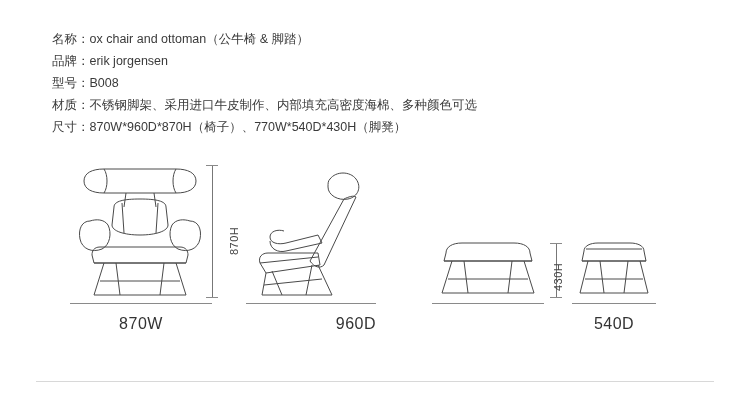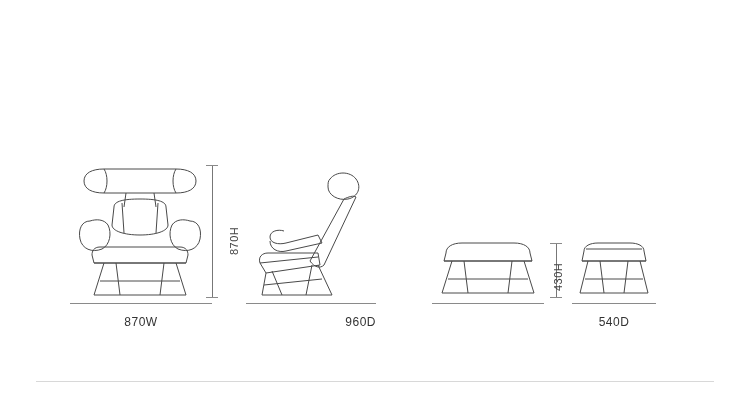--- a/index.html
+++ b/index.html
@@ -57,21 +57,21 @@
     white-space: nowrap;
     letter-spacing: 0.5px;
   }
   .baseline {
     position: absolute;
     border-top: 1px solid #8a8a8a;
     height: 0;
   }
   .caption {
     position: absolute;
-    font-size: 12px;
+    font-size: 16px;
     color: #333;
     text-align: center;
     letter-spacing: 0.5px;
   }
   .footer-rule {
     position: absolute;
     left: 36px;
     top: 381px;
     width: 678px;
     border-top: 1px solid #d8d8d8;
@@ -79,20 +79,27 @@
   .tick-h {
     position: absolute;
     border-top: 1px solid #8a8a8a;
   }
 </style>
 </head>
 <body>
 
 <div class="page">
 
+  <div class="spec-list">
+    <div class="spec-line">名称：ox chair and ottoman（公牛椅 &amp; 脚踏）</div>
+    <div class="spec-line">品牌：erik jorgensen</div>
+    <div class="spec-line">型号：B008</div>
+    <div class="spec-line">材质：不锈钢脚架、采用进口牛皮制作、内部填充高密度海棉、多种颜色可选</div>
+    <div class="spec-line">尺寸：870W*960D*870H（椅子）、770W*540D*430H（脚凳）</div>
+  </div>
 
   <div class="diagram-area">
 
     <div class="fig" style="left:70px; top:8px;">
       <svg width="140" height="140" viewBox="0 0 140 140" fill="none" stroke="#4a4a4a" stroke-width="1">
 
         <path d="M14 18 C14 10, 22 6, 34 6 L106 6 C118 6, 126 10, 126 18 C126 26, 118 30, 106 30 L34 30 C22 30, 14 26, 14 18 Z"></path>
         <path d="M34 6 C38 12, 38 24, 34 30"></path>
         <path d="M106 6 C102 12, 102 24, 106 30"></path>
 

